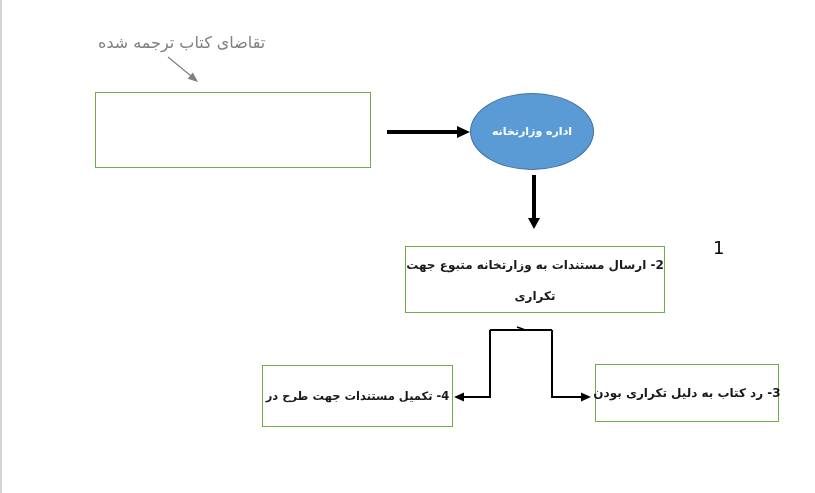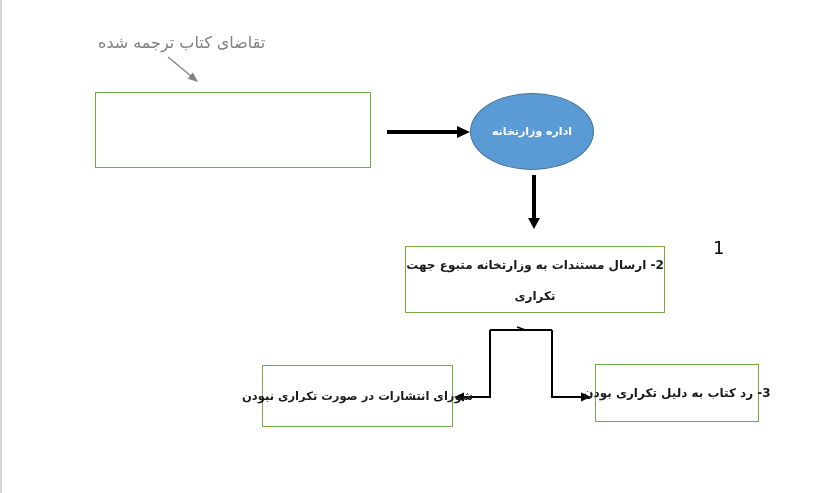--- a/index.html
+++ b/index.html
@@ -11,21 +11,21 @@
   .annotation{left:98px;top:33px;color:var(--annotation-gray,#808080);
               font-size:16px;direction:rtl;white-space:nowrap;}
   .gbox{border:1.5px solid var(--box-border,#70AD47);background:#fff;display:flex;
         flex-direction:column;align-items:center;justify-content:center;direction:rtl;
         font-weight:bold;font-size:12px;text-align:center;}
   .gbox p{margin:0;white-space:pre;}
   .box1{left:95px;top:92px;width:276px;height:76px;}
   .box1 p{line-height:34px;}
   .box2{left:405px;top:246px;width:260px;height:67px;justify-content:flex-end;}
   .box2 p{line-height:31px;}
-  .box3{left:595px;top:364px;width:164px;height:58px;}
+  .box3{left:595px;top:364px;width:184px;height:58px;}
   .box4{left:262px;top:365px;width:191px;height:62px;font-size:11.5px;}
   .box4 p{line-height:25px;}
   .ellipse{left:470px;top:93px;width:124px;height:77px;border-radius:50%;
            background:var(--ellipse-fill,#5B9BD5);border:1.5px solid var(--ellipse-border,#41719C);
            display:flex;align-items:center;justify-content:center;color:#ffffff;
            font-weight:bold;font-size:11px;direction:rtl;}
   .stray{left:713px;top:237px;font-size:18px;color:#000;}
   .black{color:var(--connector-black,#000000);}
   .gray{color:var(--annotation-gray,#808080);}
   svg.abs{display:block;overflow:visible;}
@@ -70,20 +70,20 @@
   <svg class="abs black" style="left:450px;top:320px;" width="145" height="85" viewBox="0 0 145 85">
     <line x1="40" y1="10" x2="102" y2="10" stroke="currentColor" stroke-width="2"></line>
     <line x1="67" y1="7" x2="74" y2="9.5" stroke="currentColor" stroke-width="1.5"></line>
     <polyline points="40,10 40,77 14,77" fill="none" stroke="currentColor" stroke-width="2"></polyline>
     <polygon points="14,72.5 14,81.5 4,77" fill="currentColor"></polygon>
     <polyline points="102,10 102,77 131,77" fill="none" stroke="currentColor" stroke-width="2"></polyline>
     <polygon points="131,72.5 131,81.5 141,77" fill="currentColor"></polygon>
   </svg>
 
   <div class="abs gbox box4">
-    <p>شورای انتشارات در صورت تکراری نبودن</p>
+    <p>4- تکمیل مستندات جهت طرح در</p>
   </div>
 
   <div class="abs gbox box3">
     <p>3- رد کتاب به دلیل تکراری بودن</p>
   </div>
 
 </div>
 
 </body></html>

